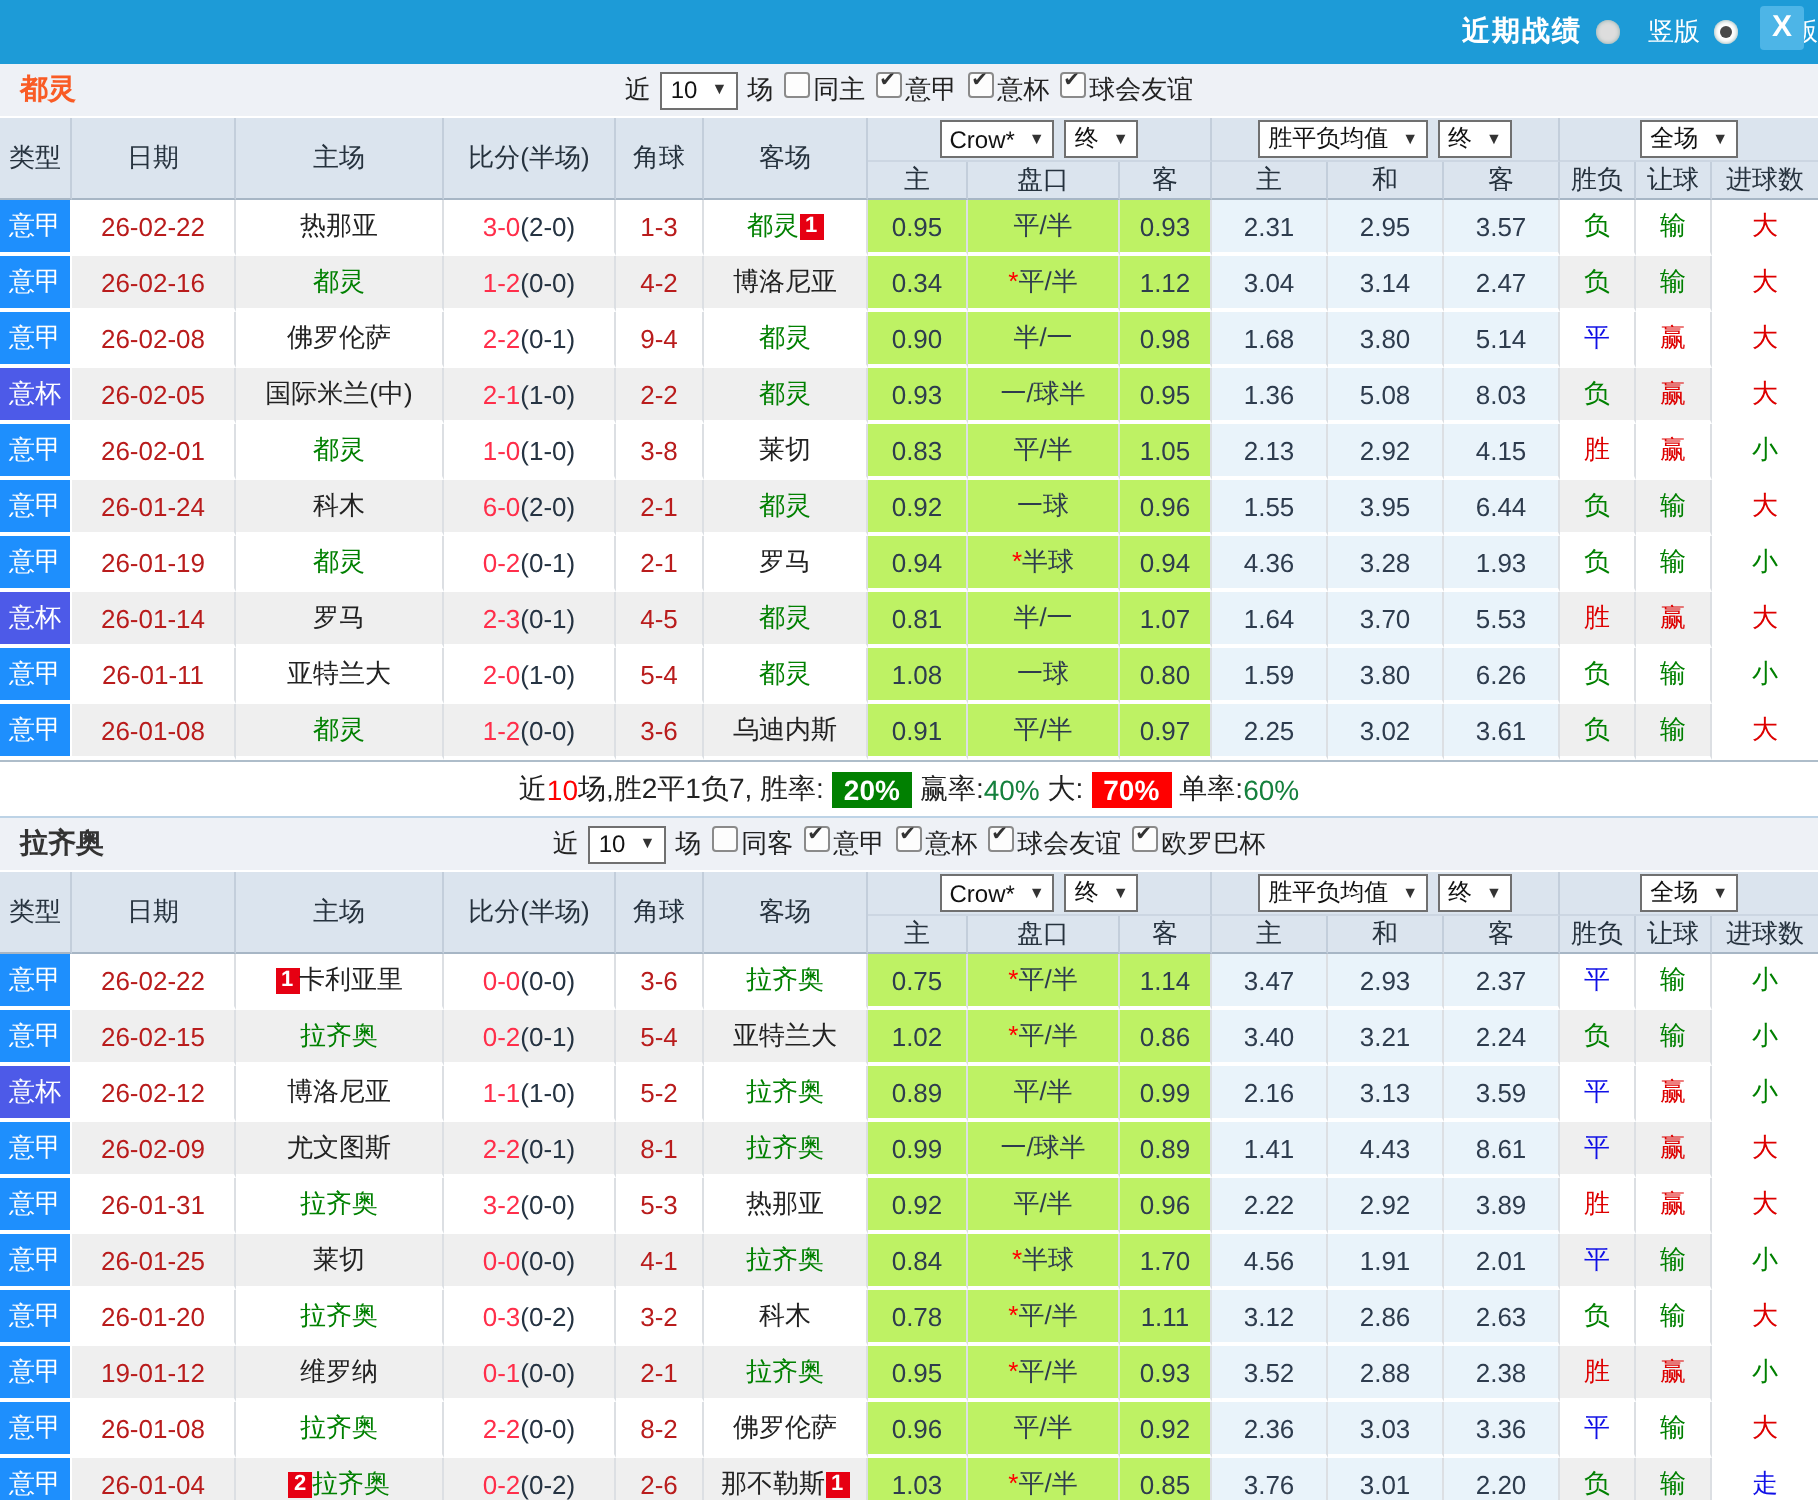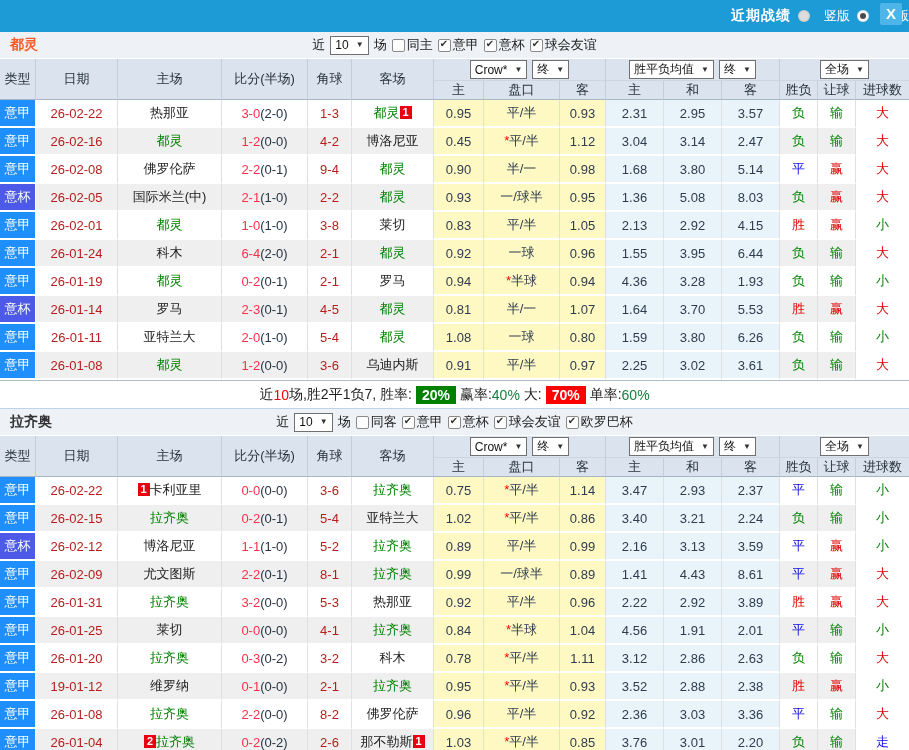--- a/index.html
+++ b/index.html
@@ -17,21 +17,21 @@
          color:#fff;font-weight:bold;text-align:center;line-height:22px;font-size:15px;cursor:pointer}
   
   .sec-head{height:27px;background:#eef1f6;position:relative;display:flex;align-items:center;justify-content:center;border-bottom:1px solid #fff}
   .team-name{position:absolute;left:10px;font-weight:bold;font-size:14px}
   .sec0 .team-name{color:var(--c-team-a,#f95b25)}
   .sec1 .team-name{color:#333}
   .filters{display:flex;align-items:center;gap:5px;color:#222;font-size:13px}
   .select{display:inline-flex;align-items:center;gap:7px;background:#fff;border:1px solid #707070;
           height:19px;padding:0 4px;font-size:12px;color:#111;cursor:pointer;white-space:nowrap}
   .caret{font-size:8px;color:#333;line-height:1}
-  .chk{display:inline-flex;align-items:center;gap:2px;cursor:pointer}
+  .chk{display:inline-flex;gap:2px;cursor:pointer}
   .box{width:13px;height:13px;background:#fdfdfd;border:1px solid #8a8a8a;border-radius:2px;position:relative;display:inline-block}
   .box.checked::after{content:"\2714";position:absolute;left:1px;top:-2px;font-size:10px;color:#333}
   .chk-list{display:inline-flex;align-items:center;gap:5px}
   
   table{table-layout:fixed;width:909px;border-collapse:separate;border-spacing:0}
   thead th{background:#dbe4ee;font-weight:normal;color:#26323e;border-right:1px solid #c3cedb;font-size:13px;overflow:hidden;white-space:nowrap}
   thead th:last-child{border-right:none}
   tr.h1{height:22px}
   tr.h2{height:18px}
   tr.h1 th[rowspan]{border-bottom:1px solid #a7b6c5}
@@ -39,21 +39,21 @@
   tr.h2 th{border-bottom:1px solid #a7b6c5}
   .grp-inner{display:flex;align-items:flex-end;justify-content:center;gap:5px}
   tbody tr{height:28px}
   td{text-align:center;border-right:1px solid #dcdfe3;border-bottom:2px solid #fff;overflow:hidden;white-space:nowrap;color:#222}
   td:last-child{border-right:none}
   td.type{color:#fff;border-right:1px solid #fff}
   td.jia{background:var(--c-seriea,#1e8ffd)}
   td.bei{background:var(--c-coppa,#4d5ae8)}
   tr.alt td.c{background:#efefef}
   td.c{background:#fff}
-  td.odds{background:#fef9c3;color:#2e3c4e}
+  td.odds{background:#bef264;color:#2e3c4e}
   td.avg{background:#e9f3fa;color:#2e3c4e}
   td.goal{background:#fff}
   td.date,td.corner{color:#b91c1c}
   .self{color:var(--c-focus,#018001)}
   .ft{color:var(--c-scoreft,#ff2e4a)}
   .ht{color:#253342}
   .badge{display:inline-block;background:var(--c-badge,#e60012);color:#fff;font-size:11px;line-height:13px;
          min-width:12px;padding:0 1px;font-weight:bold;vertical-align:1px}
   .badge:empty{display:none}
   .star{color:#f00}
@@ -206,21 +206,21 @@
     <td class="c res g">输</td>
     <td class="goal r">大</td>
   </tr>
       <tr class="alt">
     <td class="type jia">意甲</td>
     <td class="c date">26-02-16</td>
     <td class="c team"><span class="self">都灵</span></td>
     <td class="c score"><span class="ft">1-2</span><span class="ht">(0-0)</span></td>
     <td class="c corner">4-2</td>
     <td class="c team"><span>博洛尼亚</span></td>
-    <td class="odds">0.45</td>
+    <td class="odds">0.34</td>
     <td class="odds"><span class="star">*</span><span>平/半</span></td>
     <td class="odds">1.12</td>
     <td class="avg">3.04</td>
     <td class="avg">3.14</td>
     <td class="avg">2.47</td>
     <td class="c res g">负</td>
     <td class="c res g">输</td>
     <td class="goal r">大</td>
   </tr>
       <tr>
@@ -271,21 +271,21 @@
     <td class="avg">2.92</td>
     <td class="avg">4.15</td>
     <td class="c res r">胜</td>
     <td class="c res r">赢</td>
     <td class="goal g">小</td>
   </tr>
       <tr class="alt">
     <td class="type jia">意甲</td>
     <td class="c date">26-01-24</td>
     <td class="c team"><span>科木</span></td>
-    <td class="c score"><span class="ft">6-4</span><span class="ht">(2-0)</span></td>
+    <td class="c score"><span class="ft">6-0</span><span class="ht">(2-0)</span></td>
     <td class="c corner">2-1</td>
     <td class="c team"><span class="self">都灵</span></td>
     <td class="odds">0.92</td>
     <td class="odds"><span class="star"></span><span>一球</span></td>
     <td class="odds">0.96</td>
     <td class="avg">1.55</td>
     <td class="avg">3.95</td>
     <td class="avg">6.44</td>
     <td class="c res g">负</td>
     <td class="c res g">输</td>
@@ -568,21 +568,21 @@
   </tr>
       <tr class="alt">
     <td class="type jia">意甲</td>
     <td class="c date">26-01-25</td>
     <td class="c team"><span>莱切</span></td>
     <td class="c score"><span class="ft">0-0</span><span class="ht">(0-0)</span></td>
     <td class="c corner">4-1</td>
     <td class="c team"><span class="self">拉齐奥</span></td>
     <td class="odds">0.84</td>
     <td class="odds"><span class="star">*</span><span>半球</span></td>
-    <td class="odds">1.04</td>
+    <td class="odds">1.70</td>
     <td class="avg">4.56</td>
     <td class="avg">1.91</td>
     <td class="avg">2.01</td>
     <td class="c res b">平</td>
     <td class="c res g">输</td>
     <td class="goal g">小</td>
   </tr>
       <tr>
     <td class="type jia">意甲</td>
     <td class="c date">26-01-20</td>

